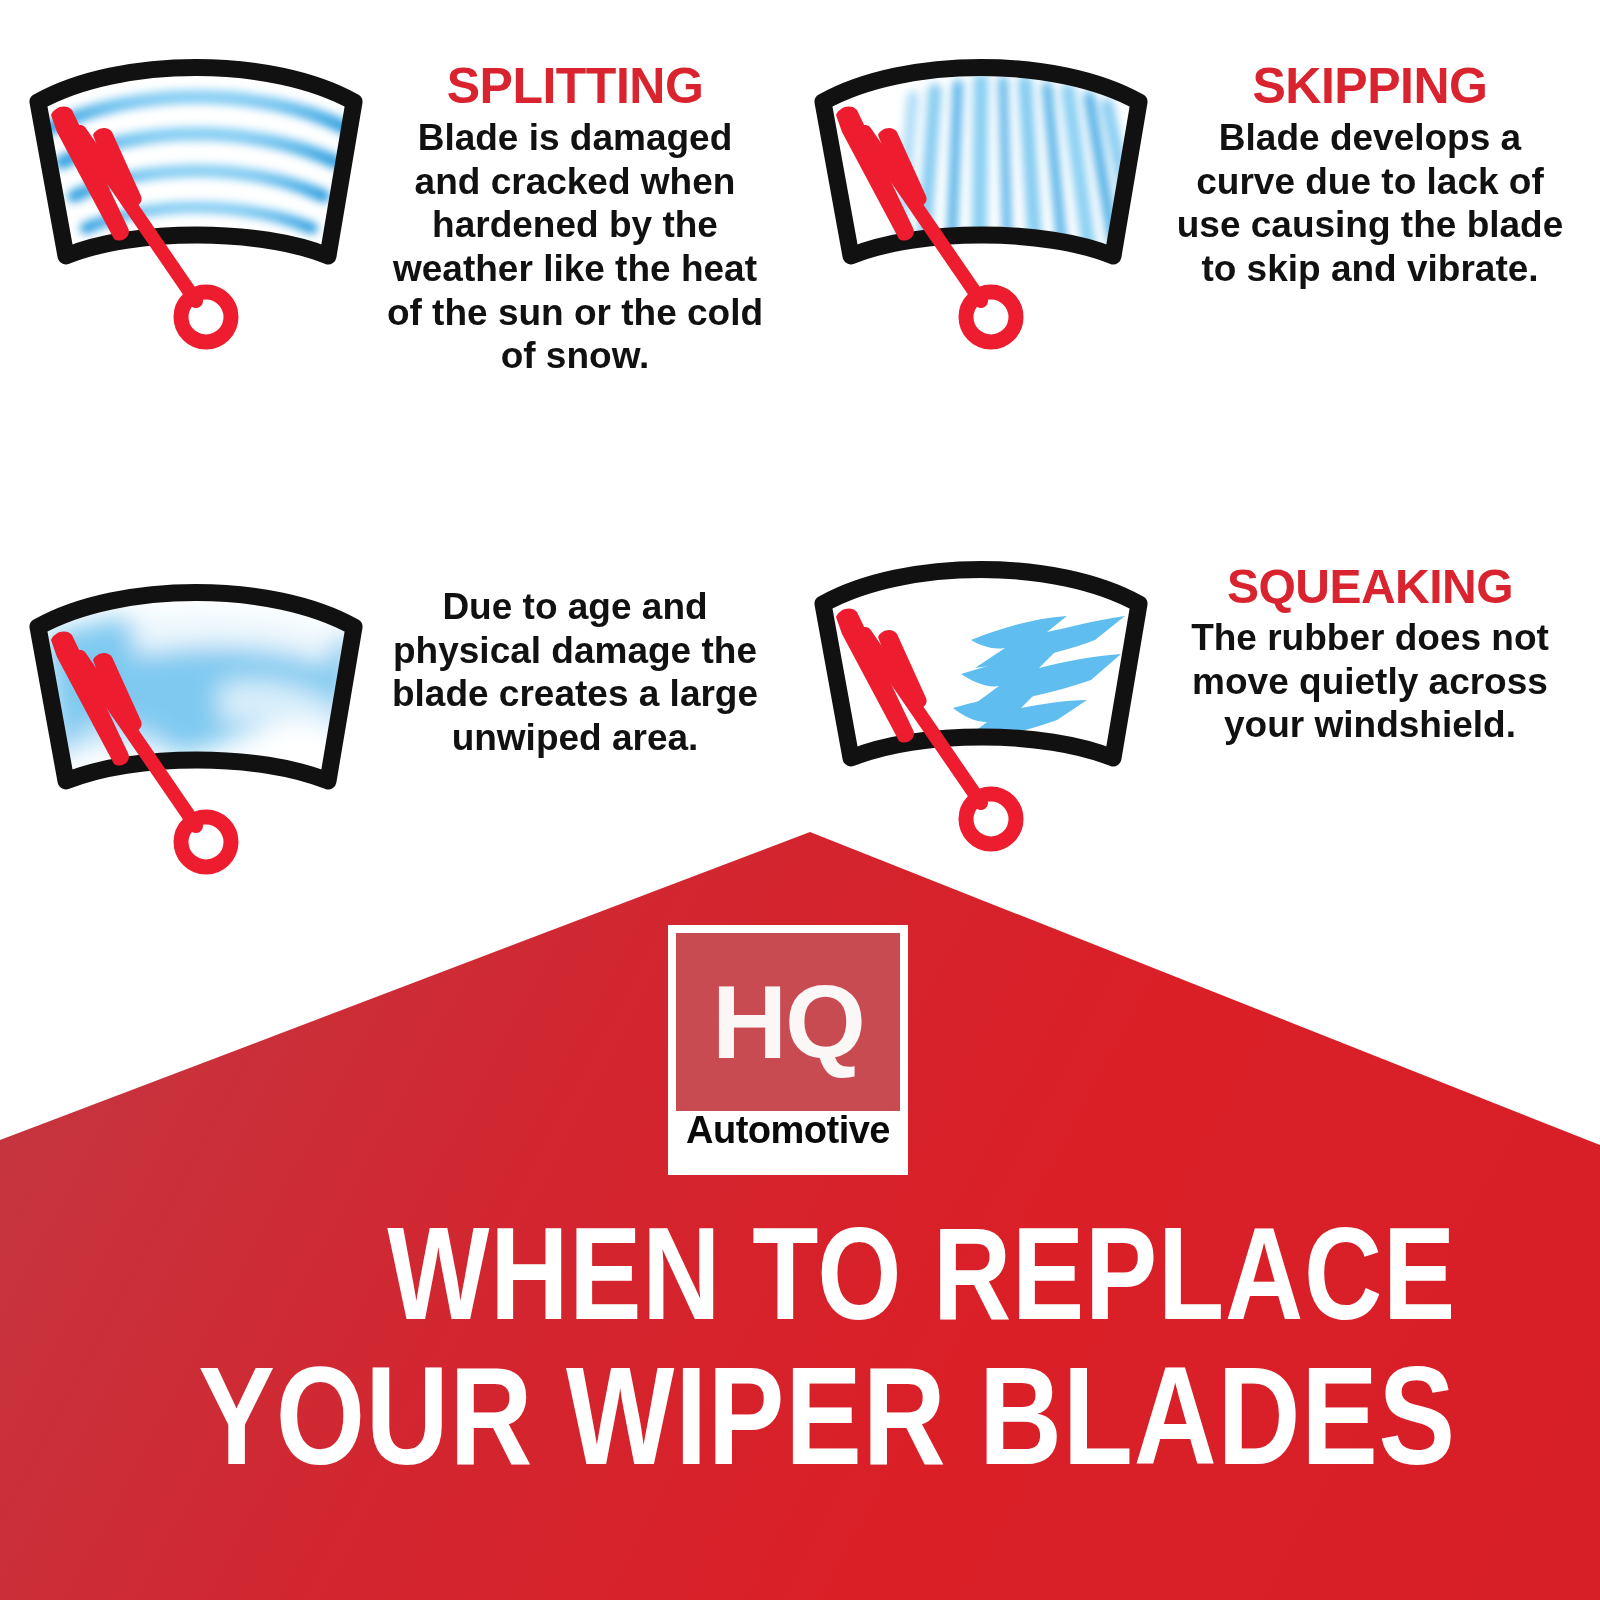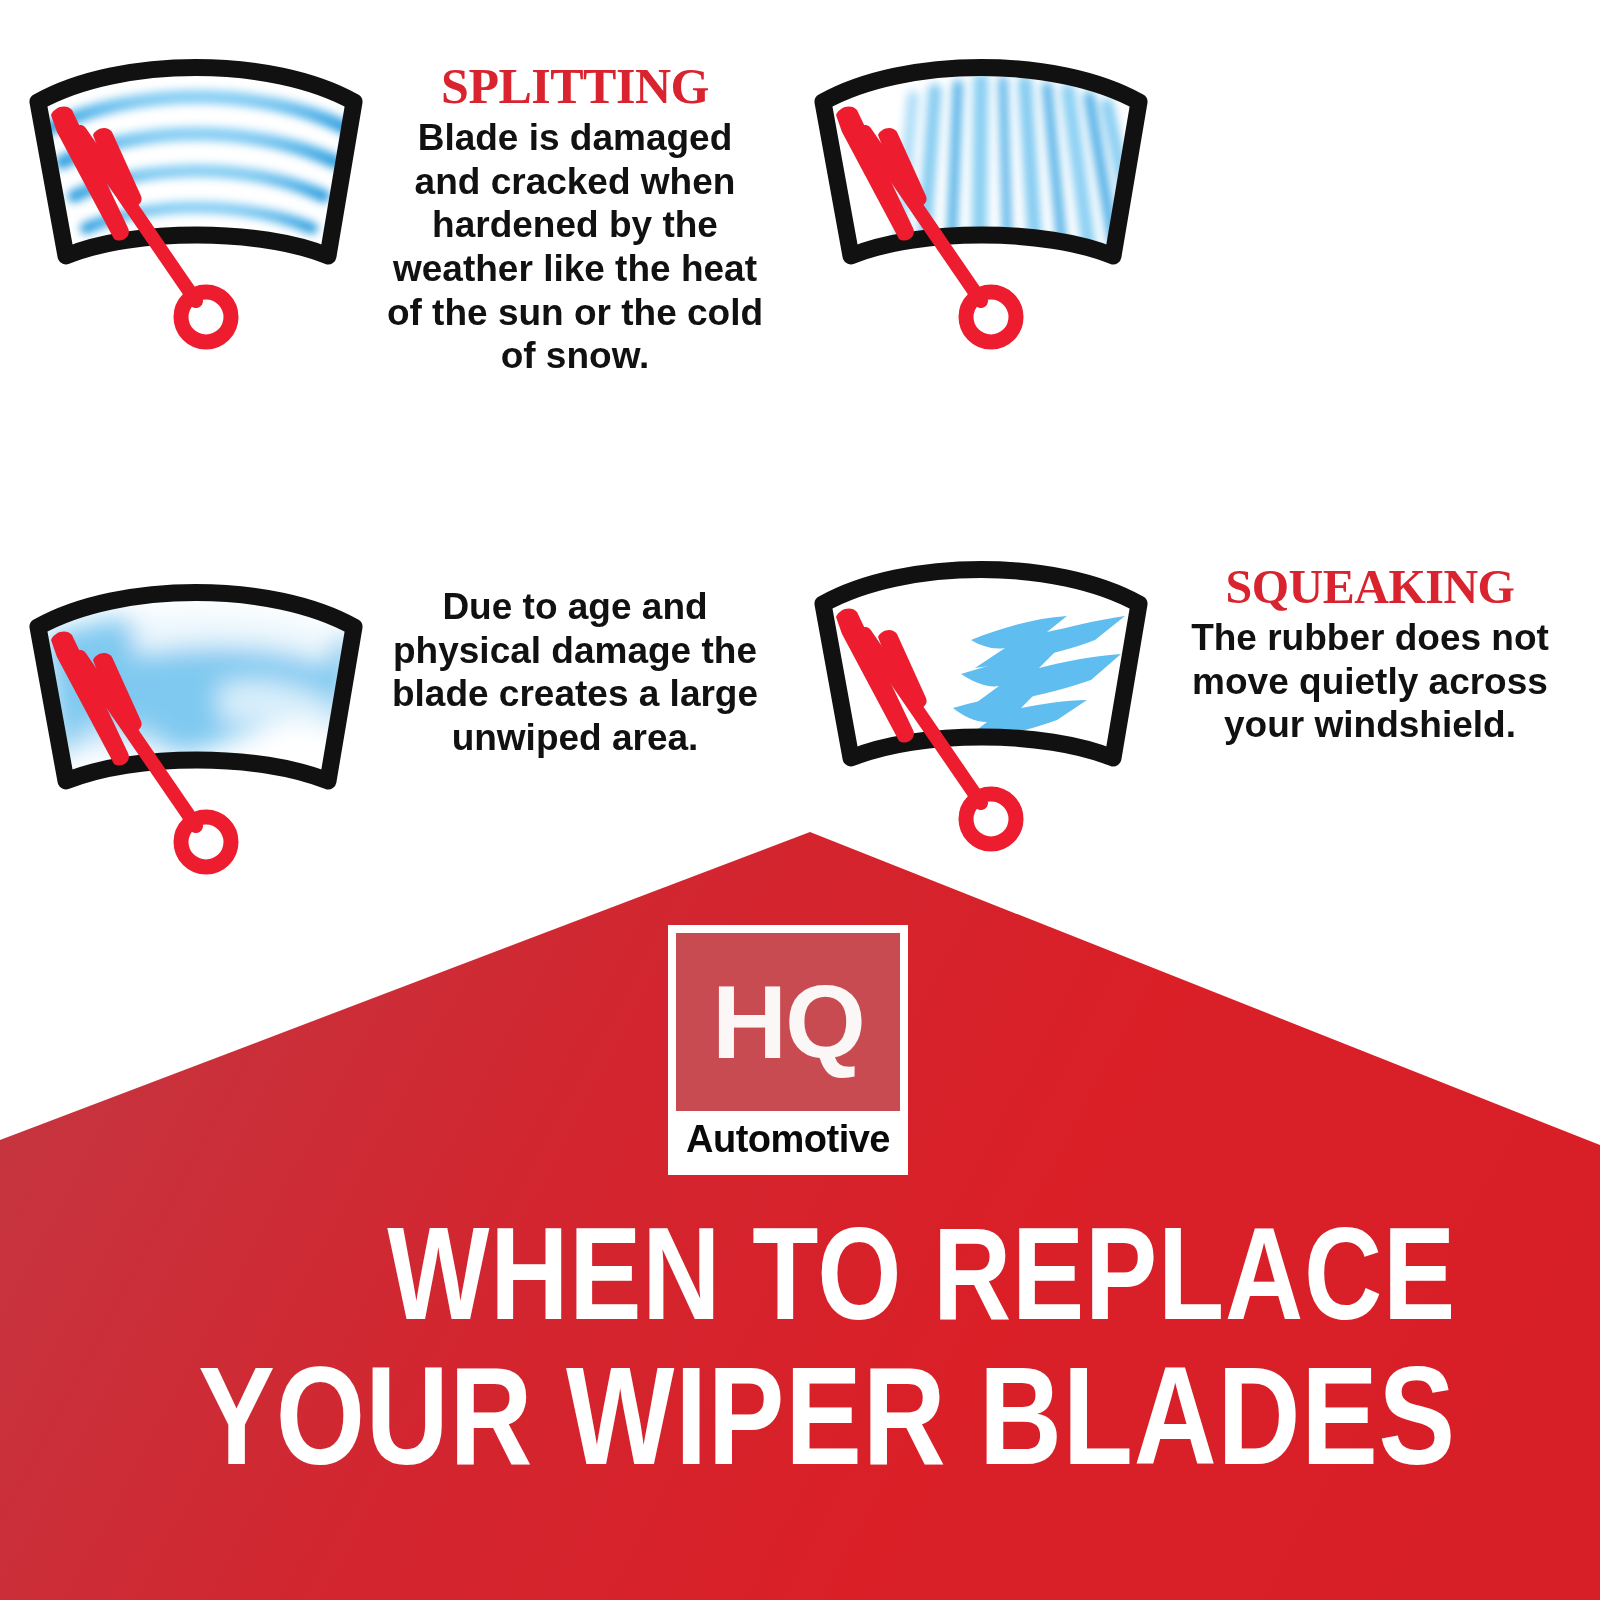--- a/index.html
+++ b/index.html
@@ -30,21 +30,21 @@
   .panel-1 .copy,.panel-3 .copy{padding-right:20px;}
   .panel-2 .copy,.panel-4 .copy{padding-right:10px;}
 
   .sym-title{
     color:#D9232E;
     font-weight:bold;
     font-size:50px;
     line-height:1.04;
     letter-spacing:-0.5px;
     margin:0 0 4px 0;
-    font-family:Liberation Serif, serif;
+    font-family:Liberation Sans, sans-serif;
   }
   .sym-desc{
     color:#111111;
     font-weight:bold;
     font-size:37px;
     line-height:1.18;
     margin:0;
     font-family:"Liberation Sans","DejaVu Sans",sans-serif;
   }
   .panel-3 .sym-title,.panel-4 .sym-title{font-size:48px;}
@@ -75,21 +75,21 @@
   .logo-mark span{
     color:#fbf7f7;
     font-weight:bold;
     font-size:104px;
     line-height:1;
     letter-spacing:-2px;
     font-family:"Liberation Sans","DejaVu Sans",sans-serif;
   }
   .logo-word{
     height:56px;width:100%;
-    display:flex;align-items:center;justify-content:center;
+    display:flex;align-items:flex-start;justify-content:center;
     background:#ffffff;
   }
   .logo-word span{
     color:#0a0a0a;font-weight:bold;font-size:38px;line-height:1;
     letter-spacing:-0.5px;
     font-family:"Liberation Sans","DejaVu Sans",sans-serif;
   }
 
   .banner-title{
     position:absolute;left:0;top:390px;width:1600px;text-align:right;
@@ -187,20 +187,24 @@
           <path d="M28 82 C110 36 262 36 344 82 L318 236 C250 208 124 208 56 236 Z" fill="none" stroke="#111111" stroke-width="17" stroke-linejoin="round"></path>
 
           <g fill="#ED1C2E">
             <path d="M41 95 C44 87 56 83 62 90 L118 208 C122 216 112 224 104 219 L47 112 Z"></path>
             <path d="M83 115 C86 108 97 105 102 112 L131 176 C134 183 125 190 118 185 L88 128 Z"></path>
           </g>
           <line x1="70" y1="112" x2="186" y2="281" stroke="#ED1C2E" stroke-width="14" stroke-linecap="round"></line>
           <circle cx="196" cy="297" r="25" fill="none" stroke="#ED1C2E" stroke-width="15"></circle>
         </svg>
       </div>
+      <div class="copy">
+        <h2 class="sym-title">SKIPPING</h2>
+        <p class="sym-desc">Blade develops a curve due to lack of use causing the blade to skip and vibrate.</p>
+      </div>
     </div>
 
     <div class="panel panel-3">
       <div class="icon-wrap">
         <svg viewBox="0 0 370 330" xmlns="http://www.w3.org/2000/svg" aria-hidden="true">
           <defs>
             <filter id="softC" x="-40%" y="-40%" width="180%" height="180%">
               <feGaussianBlur stdDeviation="12"></feGaussianBlur>
             </filter>
             <clipPath id="glass3">

